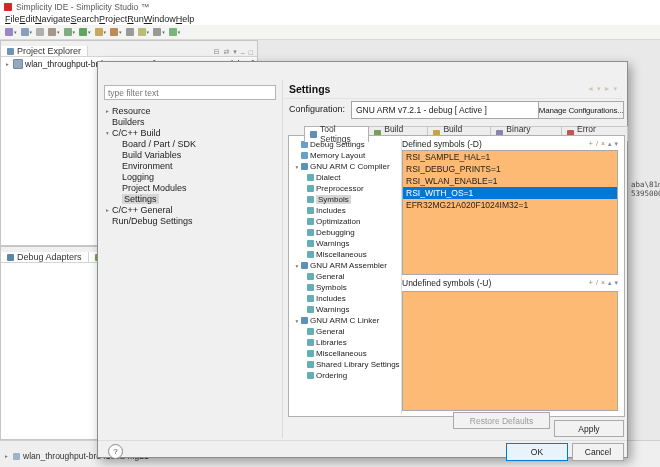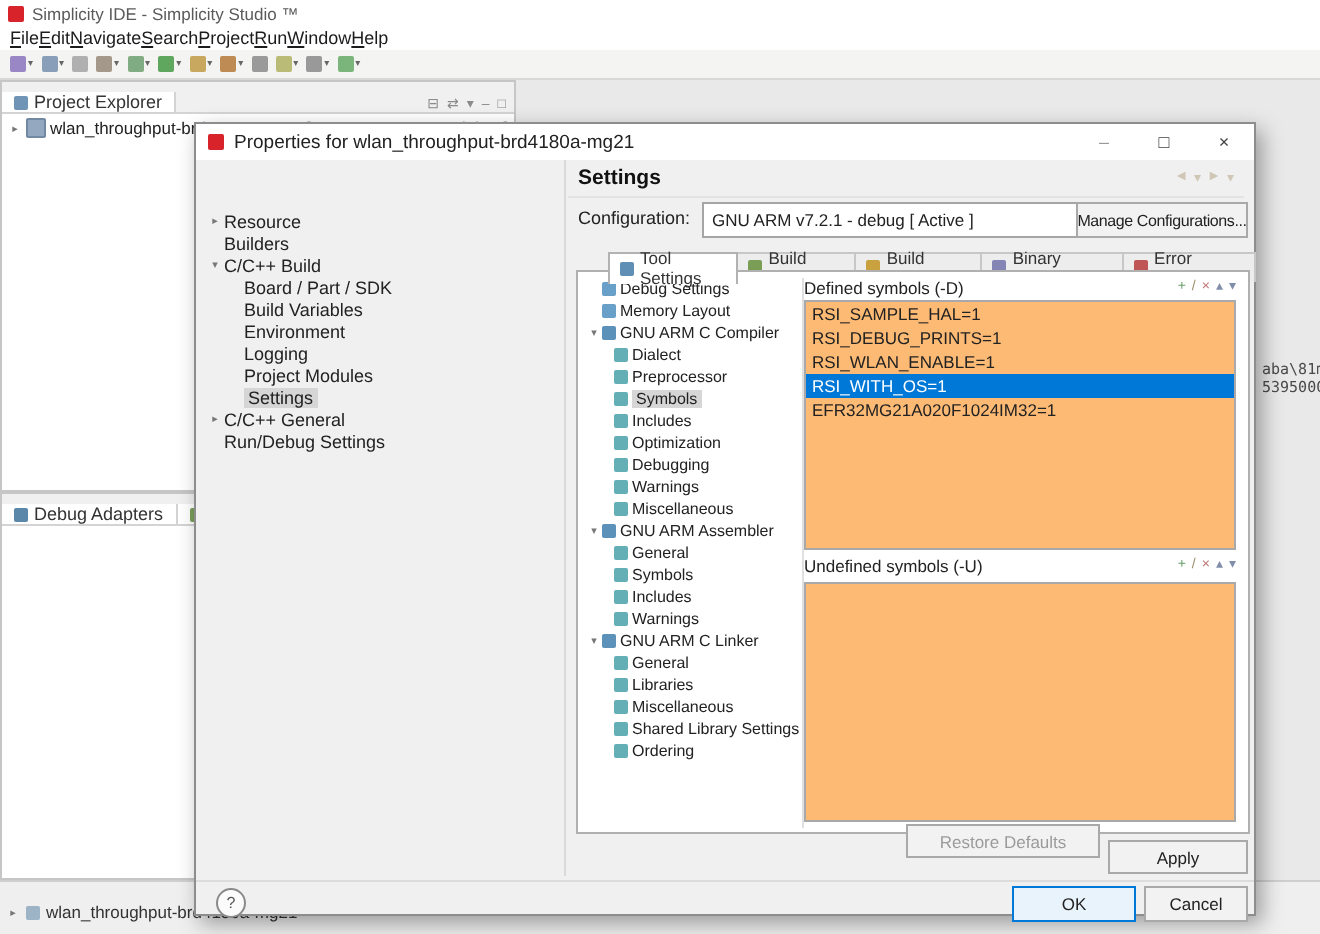--- a/index.html
+++ b/index.html
@@ -213,31 +213,22 @@
     <span class="exp-g">▸</span>
     <span class="status-ic"></span>
     <span>wlan_throughput-brd4180a-mg21</span>
   </span>
 </div>
 
 <div class="abs console-frag"><span>aba\81m</span>
 <span>5395000</span></div>
 
 <div class="abs dialog">
-  <div class="dlg-title">
-    <span class="logo"></span>
-    <span>Properties for wlan_throughput-brd4180a-mg21</span>
-    <span class="dlg-controls">
-
-    <span class="dlg-ctl" style="color: rgb(154, 154, 154);">–</span>
-        <span class="dlg-ctl" style="color: rgb(68, 68, 68);">□</span>
-        <span class="dlg-ctl" style="color: rgb(68, 68, 68);">×</span>
-      </span>
-  </div>
-
+
+  <input class="filter" placeholder="type filter text" style="">
 
   <div class="nav-tree">
 
       <div class="trow lvl0">
         <span class="exp-g">▸</span>
         <span class="lbl">Resource</span>
       </div>
 
       <div class="trow lvl0">
         <span class="exp-g"></span>

